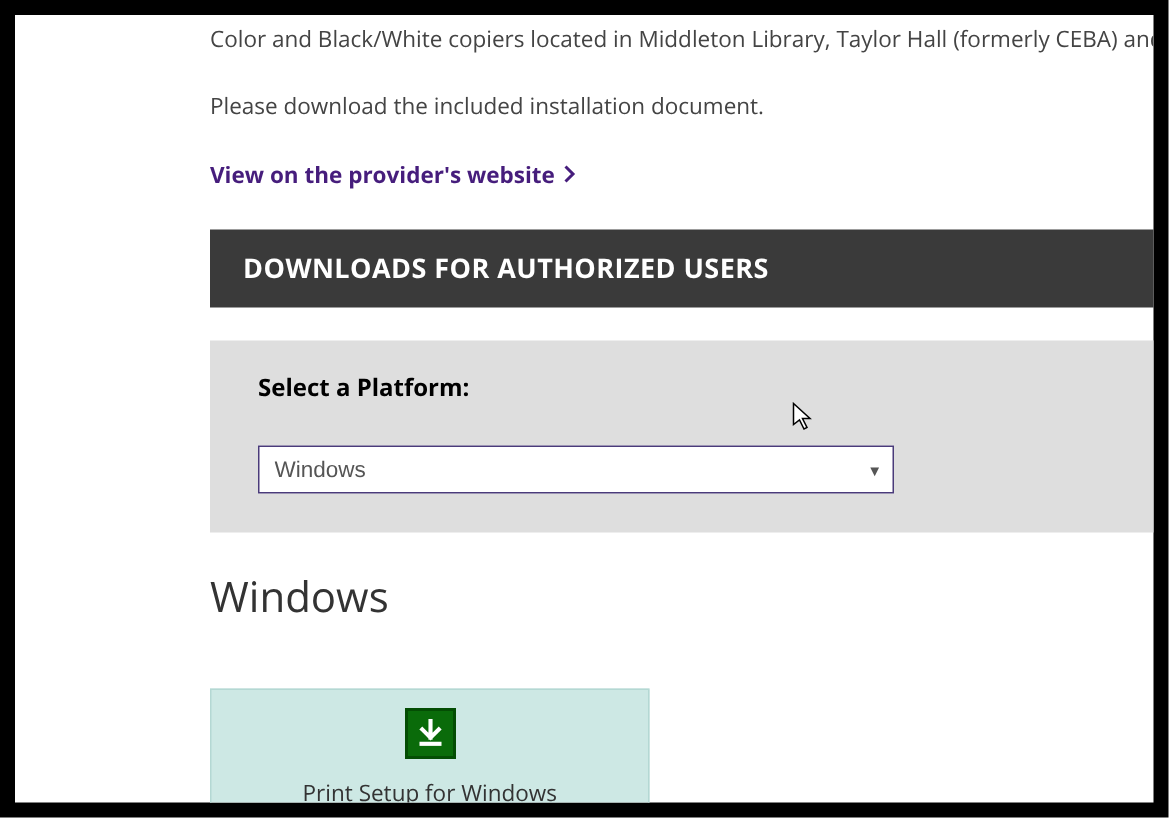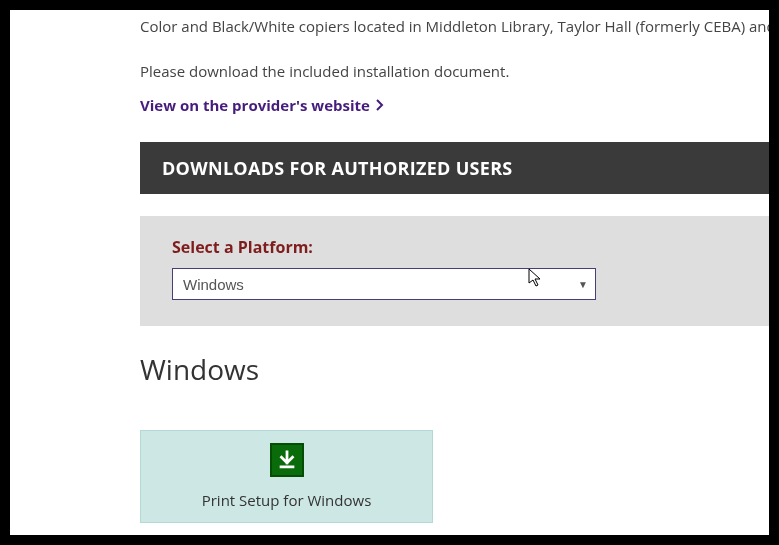--- a/index.html
+++ b/index.html
@@ -36,21 +36,21 @@
     color: #444;
     margin-top: 16px;
   }
   .provider-link {
     display: inline-flex;
     align-items: center;
     gap: 6px;
     color: #461d7c;
     font-weight: 700;
     font-size: 15px;
-    margin-top: 10px;
+    margin-top: 22px;
     text-decoration: none;
     cursor: pointer;
   }
   .provider-link svg { width: 8px; height: 12px; }
   .section-header {
     background: #3a3a3a;
     color: #fff;
     font-weight: 700;
     font-size: 18px;
     letter-spacing: 0.3px;
@@ -61,22 +61,22 @@
   .platform-picker {
     background: #dedede;
     margin-top: 22px;
     padding: 20px 32px 26px 32px;
     margin-right: -20px;
     position: relative;
   }
   .platform-label {
     font-weight: 700;
     font-size: 16px;
-    color: #7f1d1d;
-    margin-bottom: 10px;
+    color: #000000;
+    margin-bottom: 28px;
   }
   .select-wrap {
     position: relative;
     width: 424px;
   }
   .platform-select {
     width: 100%;
     height: 32px;
     border: 1px solid #4a3b7a;
     background: #fff;

